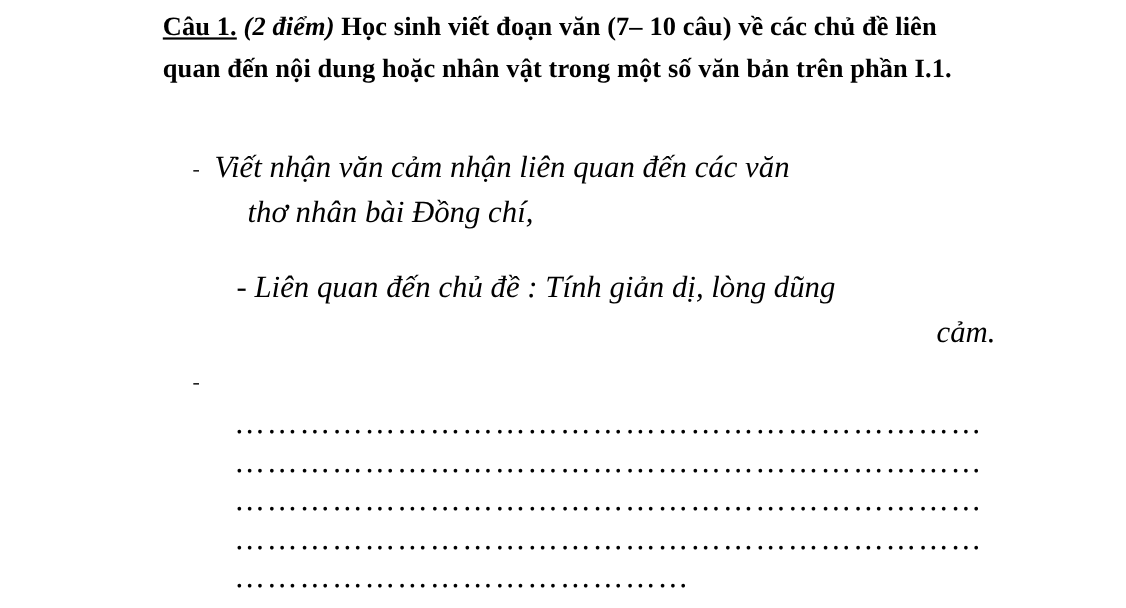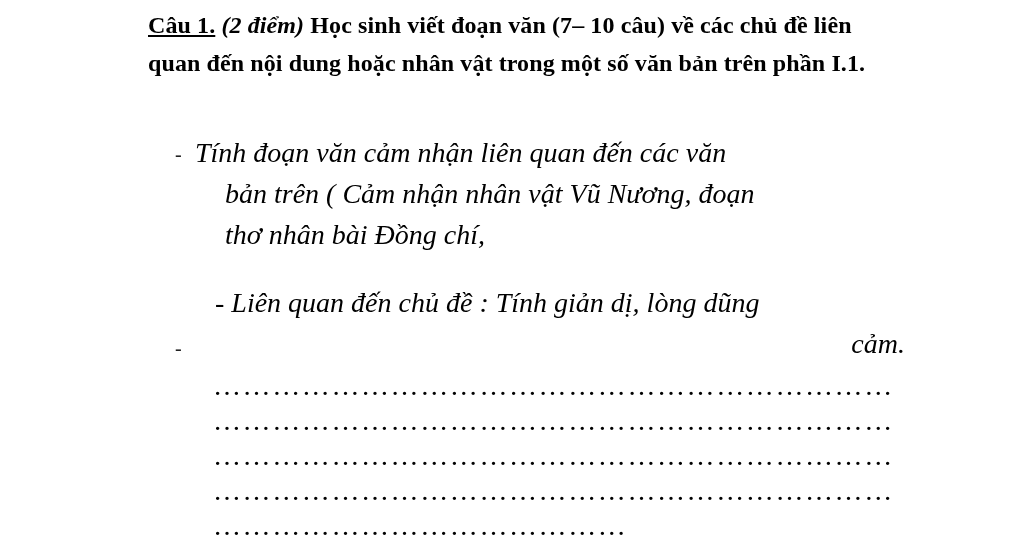--- a/index.html
+++ b/index.html
@@ -124,22 +124,21 @@
 
   <div class="heading">
     <span class="q-label">Câu 1.</span><span> </span><span class="points">(2 điểm)</span><span> Học sinh viết đoạn văn (7– 10 câu) về các chủ đề liên quan đến nội dung hoặc nhân vật trong một số văn bản trên phần I.1.</span>
   </div>
 
   <div class="body-block">
 
     <div class="para">
       <span class="dash">-</span>
       <span class="txt">
-        <span class="ind0">Tính đoạn văn cảm nhận liên quan đến các văn</span>
-        <span class="ind">bản trên ( Cảm nhận nhân vật Vũ Nương, đoạn</span>
+        <span class="ind0">Viết nhận văn cảm nhận liên quan đến các văn</span>
         <span class="ind">thơ nhân bài Đồng chí,</span>
       </span>
     </div>
 
     <div class="para2">
       <span class="line-ind">-  Liên quan đến chủ đề : Tính giản dị, lòng dũng</span>
       <span class="line">cảm.</span>
     </div>
 
   </div>

